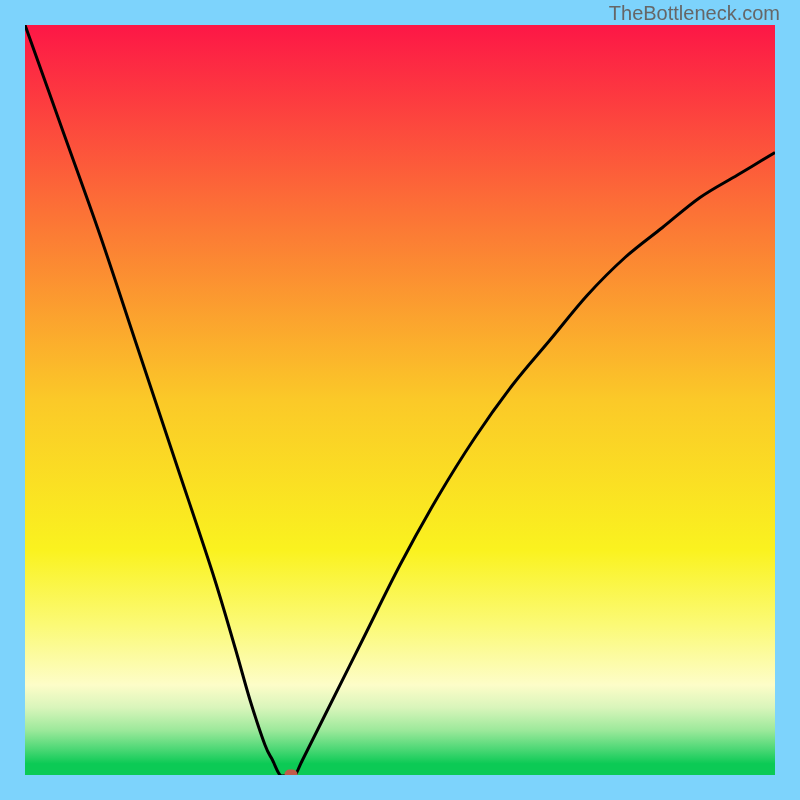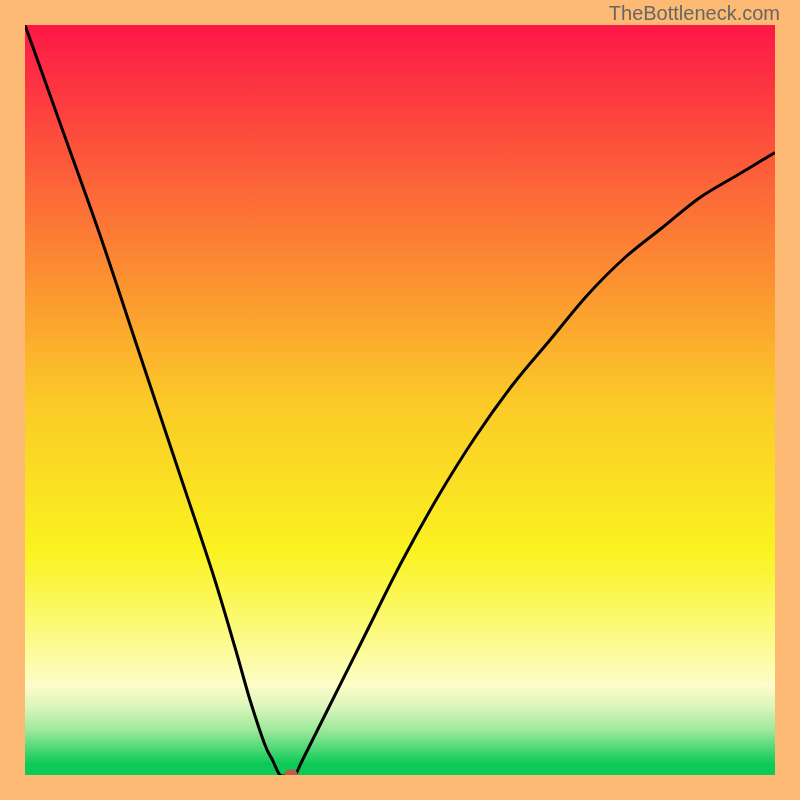--- a/index.html
+++ b/index.html
@@ -17,21 +17,21 @@
     right: 20px;
     color: #666;
     font-size: 20px;
     z-index: 50;
   }
   .outer {
     position: absolute;
     left: 0; top: 0;
     width: 800px;
     height: 800px;
-    background: #fdba74;
+    background: #7dd3fc;
   }
   .plot {
     position: absolute;
     left: 25px;
     top: 25px;
     width: 750px;
     height: 750px;
     overflow: hidden;
   }
   .grad {

